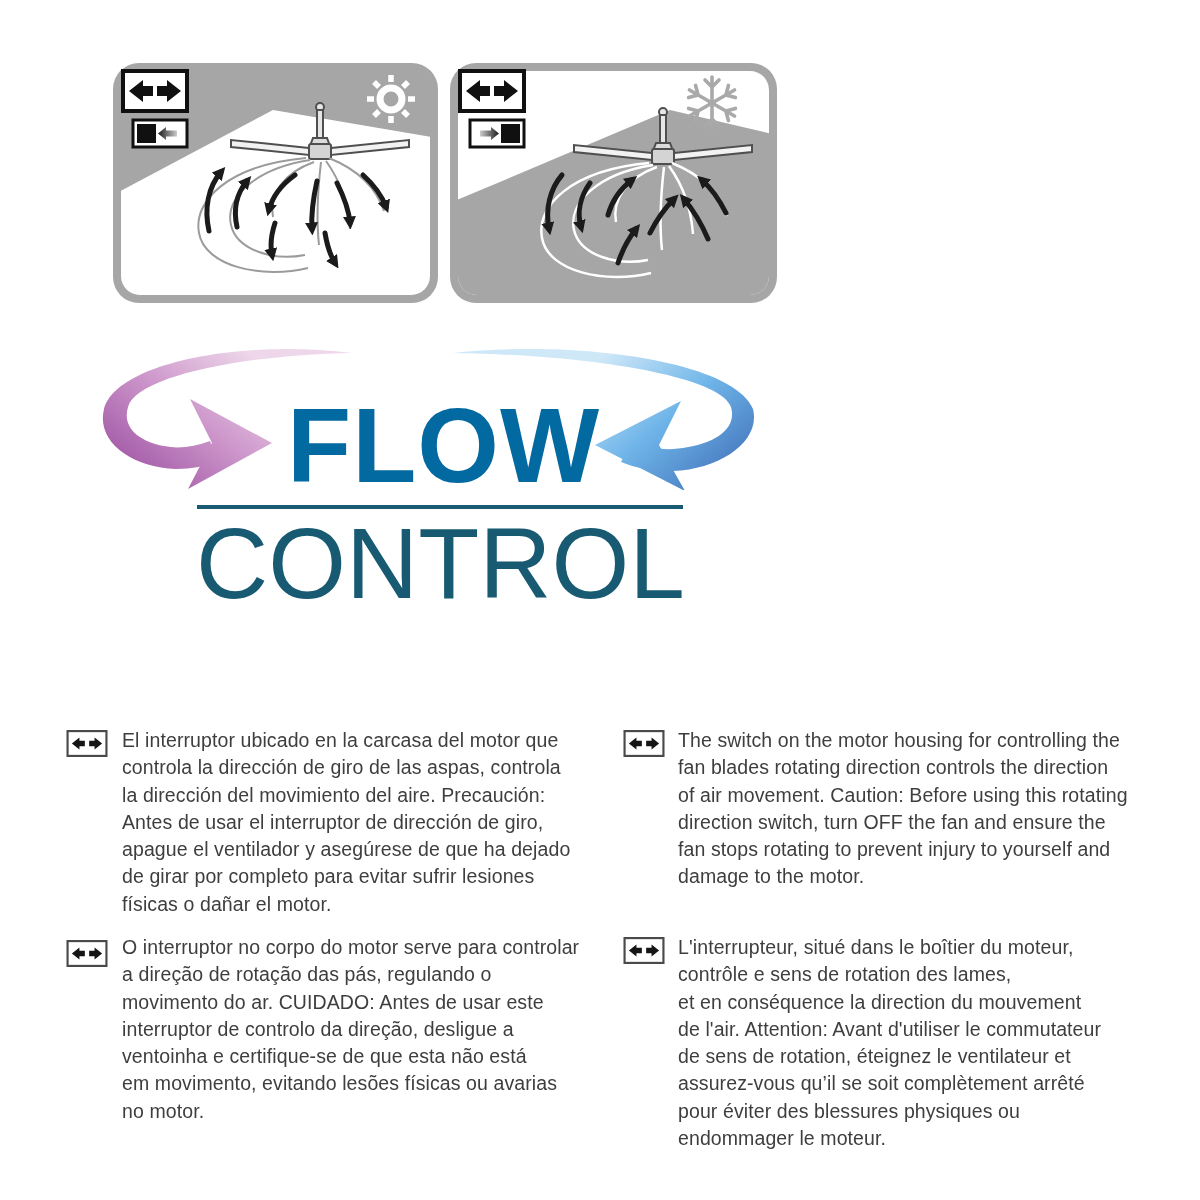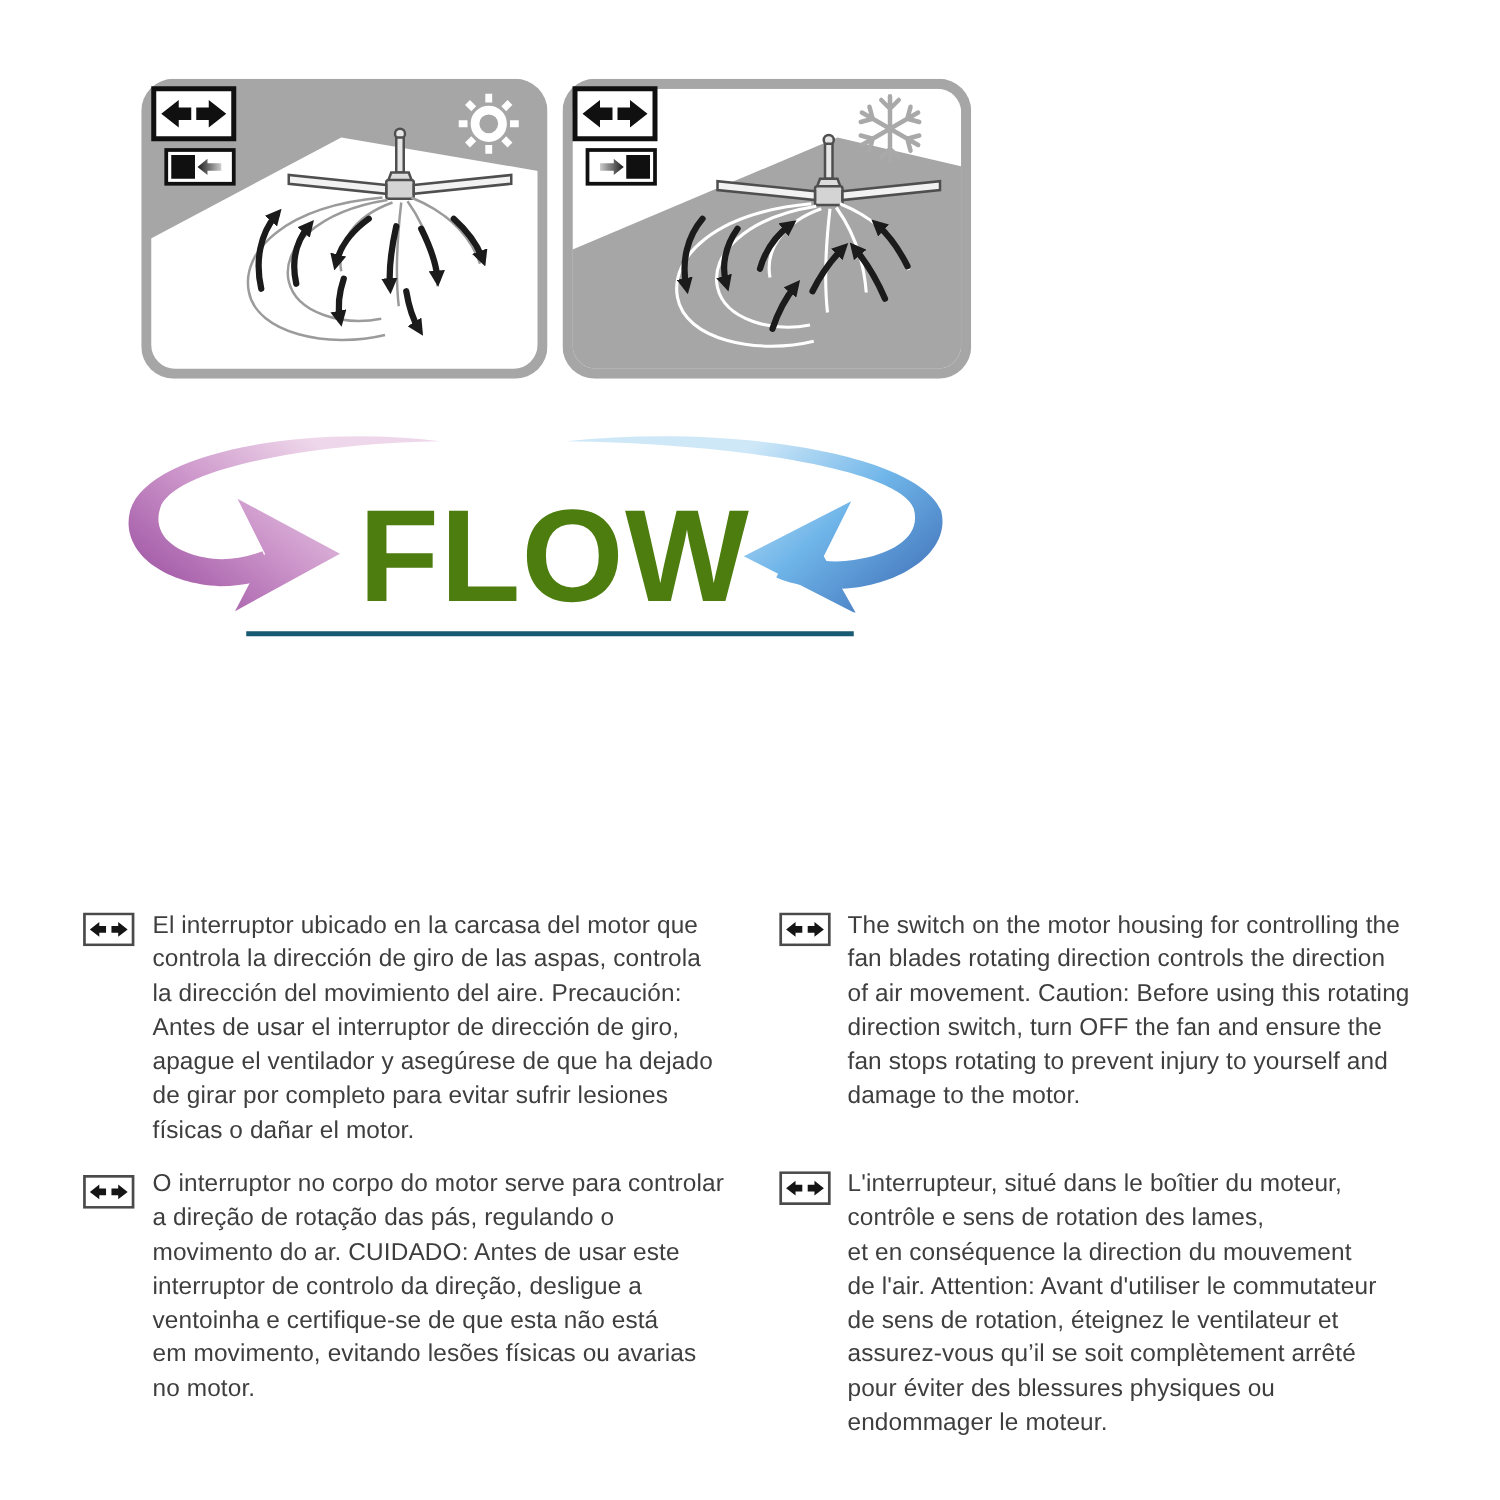--- a/index.html
+++ b/index.html
@@ -1,21 +1,21 @@
 <!DOCTYPE html>
 <html><head>
 <meta charset="utf-8">
 <style>
   html,body{margin:0;padding:0;}
   .page{position:relative;width:1200px;height:1200px;background:#ffffff;overflow:hidden;
         font-family:"Liberation Sans", sans-serif;}
   .abs{position:absolute;}
   
   .flow-word{position:absolute;left:287px;top:393px;font-size:105px;font-weight:bold;
-             line-height:1;color:#4d7c0f;letter-spacing:1px;}
+             line-height:1;color:#0369a1;letter-spacing:1px;}
   .logo-divider{position:absolute;left:197px;top:505px;width:486px;height:4px;background:#175a72;}
   .control-word{position:absolute;left:196px;top:513px;font-size:100px;font-weight:400;
              line-height:1;color:#175a72;letter-spacing:0px;}
   
   .para{position:absolute;color:#3e3e3e;font-size:19.5px;line-height:27.3px;
         white-space:pre-line;letter-spacing:0.1px;}
   .para-icon{position:absolute;width:42px;height:27px;}
 </style>
 </head>
 <body>
@@ -208,20 +208,21 @@
       </linearGradient>
     </defs>
     <g fill="url(#blueGrad)">
       <path d="M8,8 C140,-6 290,18 308,64 C316,96 276,124 228,126 C208,126 190,123 176,117 L186,96 C202,103 220,106 238,103 C272,98 292,83 286,62 C276,32 150,10 8,8 Z"></path>
       <polygon points="150,100 236,56 214,100 240,146"></polygon>
     </g>
   </svg>
 
   <div class="flow-word">FLOW</div>
   <div class="logo-divider"></div>
+  <div class="control-word">CONTROL</div>
 
   <svg class="para-icon" style="left:66px;top:730px;" viewBox="0 0 38 25">
     <rect x="1" y="1" width="36" height="23" fill="#ffffff" stroke="#4a4a4a" stroke-width="2"></rect>
     <polygon points="5,12.5 12,7 12,10 17,10 17,15 12,15 12,18" fill="#151515"></polygon>
     <polygon points="33,12.5 26,7 26,10 21,10 21,15 26,15 26,18" fill="#151515"></polygon>
   </svg>
   <svg class="para-icon" style="left:623px;top:730px;" viewBox="0 0 38 25">
     <rect x="1" y="1" width="36" height="23" fill="#ffffff" stroke="#4a4a4a" stroke-width="2"></rect>
     <polygon points="5,12.5 12,7 12,10 17,10 17,15 12,15 12,18" fill="#151515"></polygon>
     <polygon points="33,12.5 26,7 26,10 21,10 21,15 26,15 26,18" fill="#151515"></polygon>

